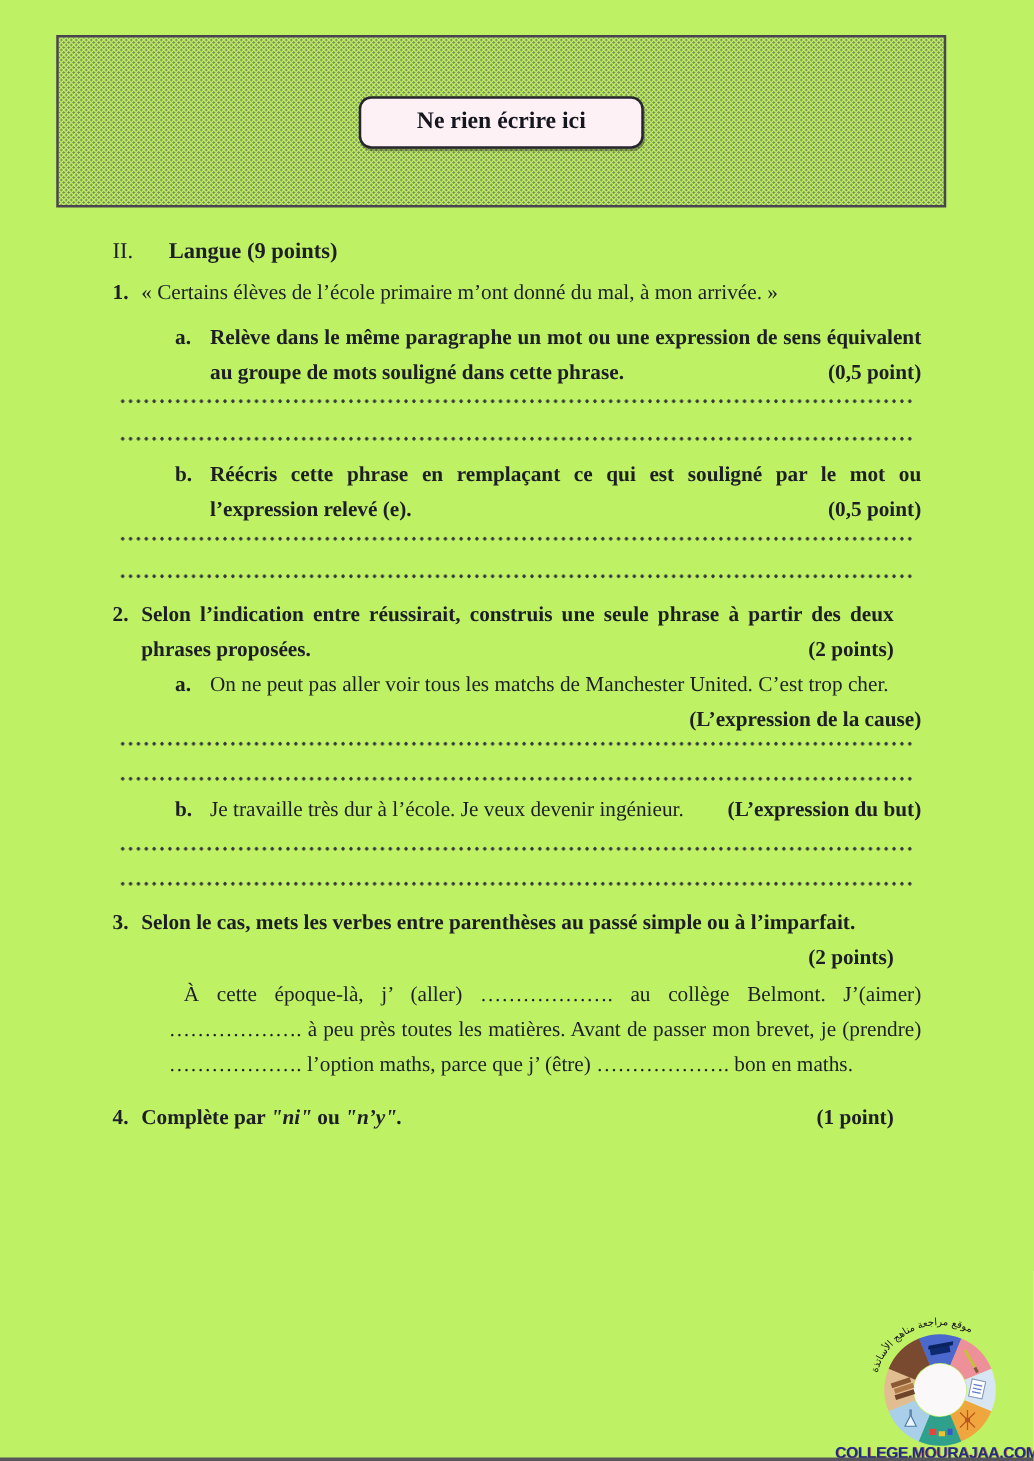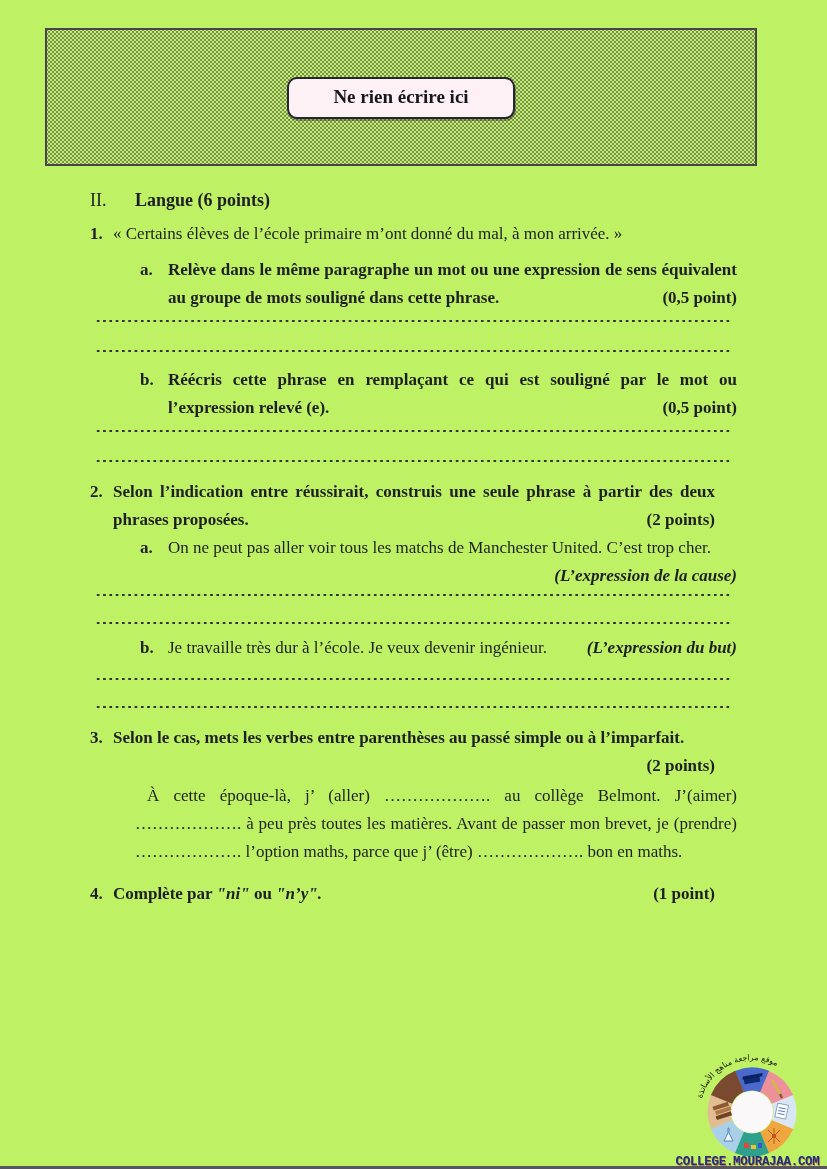--- a/index.html
+++ b/index.html
@@ -34,21 +34,21 @@
   .num{flex:none; width:23px; font-weight:bold;}
   .numw{flex:none; width:45px; font-weight:normal;}
   .qtext{width:602px;}
   .heading{font-size:18px; font-weight:bold;}
   .bold{font-weight:bold;}
   .just{text-align:justify;}
   .sub{display:flex; margin-left:50px;}
   .slabel{flex:none; width:28px; font-weight:bold;}
   .stext{width:569px;}
   .pts{float:right; font-weight:bold;}
-  .hint{float:right; font-weight:bold; font-style:italic;}
+  .hint{float:right; font-weight:bold; }
   .bi{font-weight:bold; font-style:italic;}
   .ul{text-underline-offset:3px;}
   .para{margin-left:45px; width:602px; text-align:justify;}
   .ind12{text-indent:12px;}
   .ind26{text-indent:26px;}
   .dotline{
     height:6px; margin-left:5px; width:636px;
     background-image:radial-gradient(circle, #33333d 1.15px, transparent 1.45px);
     background-size:6.3px 6px; background-repeat:repeat-x; background-position:0 55%;
   }
@@ -59,21 +59,21 @@
   .footer{
     position:absolute; left:0; top:1100px; width:827px; text-align:center;
     font-family:"Liberation Sans", sans-serif; font-size:15px; color:#2a2a30;
   }
   .footer b{font-weight:bold;}
   .logo{
     position:absolute; left:668px; top:1046px; width:159px; height:123px;
   }
   .sitetext{
     position:absolute; bottom:0; left:0; width:100%; text-align:center;
-    font-family:Liberation Mono, monospace; font-weight:bold;
+    font-family:Liberation Sans, sans-serif; font-weight:bold;
     font-size:12.5px; letter-spacing:-0.3px; color:#202d86;
     text-shadow:0.7px 0.7px 0 rgba(190,20,50,.55);
     white-space:nowrap;
   }
   .arctext{font-family:"DejaVu Sans", sans-serif; font-size:8px; fill:#141414;}
   .bottom-edge{
     position:absolute; left:0; bottom:0; width:827px; height:3px; background:#56565c;
   }
 </style>
 </head>
@@ -82,21 +82,21 @@
 <div class="sheet">
 
   <div class="hatchbox">
     <div class="nowrite">Ne rien écrire ici</div>
   </div>
 
   <div class="content">
 
     <div class="row heading">
       <span class="numw">II.</span>
-      <span>Langue (6 points)</span>
+      <span>Langue (9 points)</span>
     </div>
 
     <div class="row mt6">
       <span class="num">1.</span>
       <div class="qtext"><span>« Certains élèves de l’école primaire m’</span><span class="ul">ont donné du mal</span><span>, à mon arrivée. »</span></div>
     </div>
 
     <div class="sub mt8">
       <span class="slabel">a.</span>
       <div class="stext bold just"><span>Relève dans le même paragraphe un mot ou une expression de sens équivalent au groupe de mots souligné dans cette phrase. </span><span class="pts">(0,5 point)</span></div>

